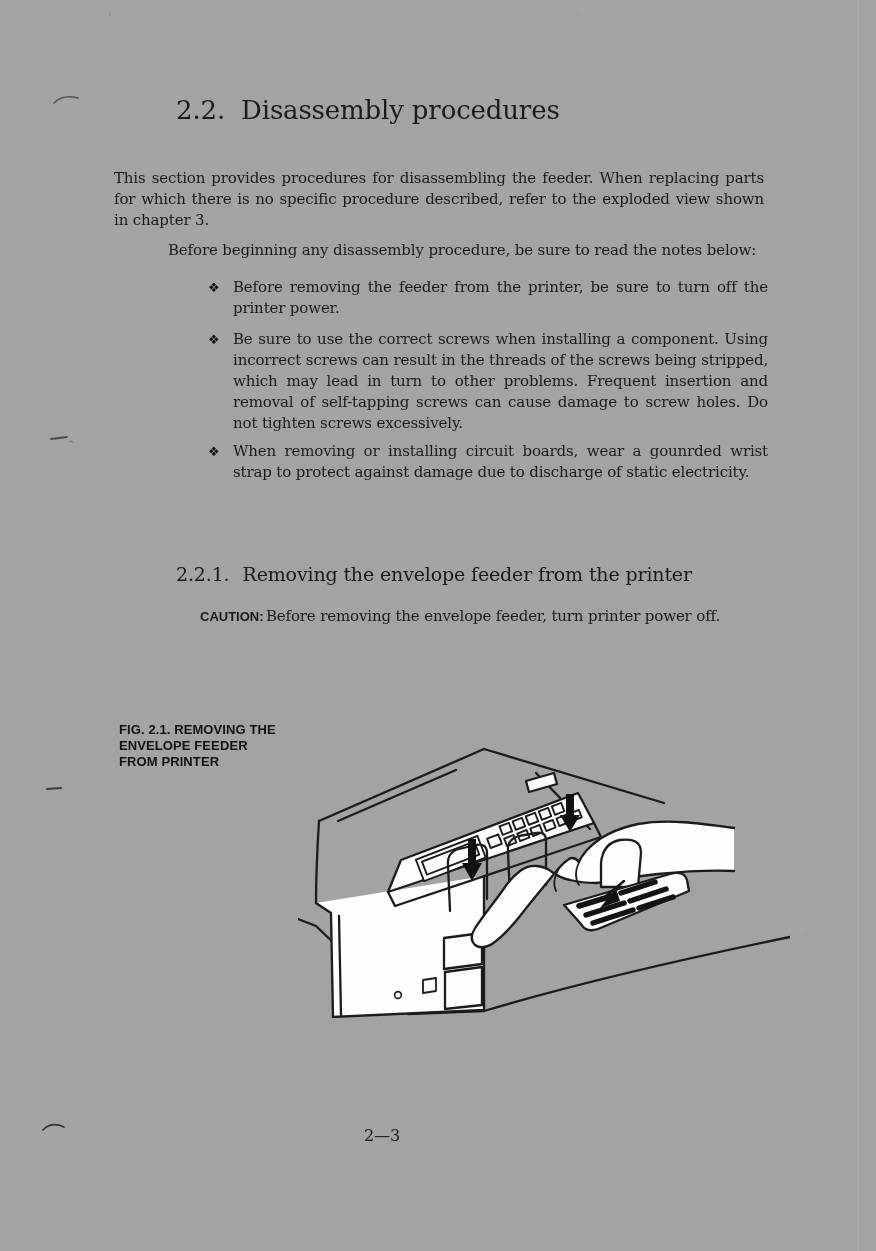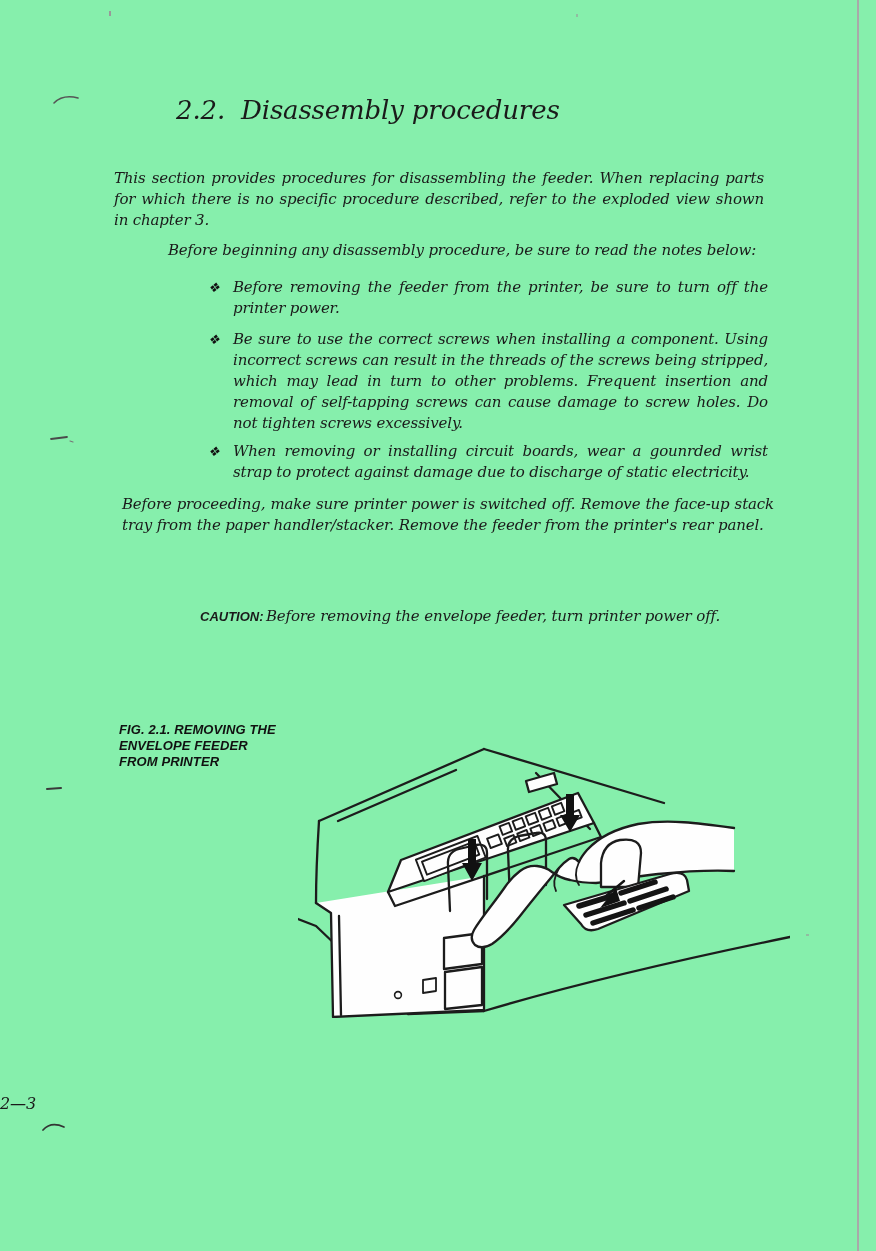--- a/index.html
+++ b/index.html
@@ -1,33 +1,32 @@
 <!DOCTYPE html>
 <html><head>
 <meta charset="utf-8">
 <style>
   html,body{margin:0;padding:0;background:#ffffff;}
   .page{
-    position:relative;width:876px;height:1251px;background:#86efac;
+    position:relative;width:876px;height:1251px;background:#a3a3a3;
     font-family:"DejaVu Serif", serif;color:#1a1a1a;overflow:hidden;
     letter-spacing:-0.15px;
-    font-style:italic;
   }
   .abs{position:absolute;}
   .body-text{font-size:15px;line-height:21px;text-align:justify;}
   .h1{font-size:26px;font-weight:500;white-space:nowrap;}
   .h1 .num{margin-right:16px;}
   .h2{font-size:19px;font-weight:500;white-space:nowrap;}
   .h2 .num{margin-right:13px;}
   .note{display:flex;width:560px;}
   .note .bullet{flex:0 0 25px;font-size:13px;line-height:21px;color:#111;}
   .note .ntext{flex:1;font-size:15px;line-height:21px;text-align:justify;}
   .caution-label{font-family:"Liberation Sans", sans-serif;font-weight:bold;font-size:13px;letter-spacing:0;}
   .fig-caption{font-family:"Liberation Sans", sans-serif;font-weight:bold;font-size:13px;line-height:16px;letter-spacing:0.1px;color:#111;}
-  .pagenum{width:764px;text-align:left;font-size:16px;}
+  .pagenum{width:764px;text-align:center;font-size:16px;margin-top:32px;}
   .scan-line{width:2px;background:#a9a9a9;}
   .speck{background:#999;}
   svg{display:block;}
 </style>
 </head>
 <body>
 
 <div class="page">
 
   <div class="abs scan-line" style="left:857px;top:0;height:1251px;"></div>
@@ -63,22 +62,24 @@
   </div>
   <div class="abs note" style="left:208px;top:329px;">
     <span class="bullet">❖</span>
     <span class="ntext">Be sure to use the correct screws when installing a component. Using incorrect screws can result in the threads of the screws being stripped, which may lead in turn to other problems. Frequent insertion and removal of self-tapping screws can cause damage to screw holes. Do not tighten screws excessively.</span>
   </div>
   <div class="abs note" style="left:208px;top:441px;">
     <span class="bullet">❖</span>
     <span class="ntext">When removing or installing circuit boards, wear a gounrded wrist strap to protect against damage due to discharge of static electricity.</span>
   </div>
 
-  <div class="abs body-text" style="left:122px;top:494px;width:652px;">Before proceeding, make sure printer power is switched off. Remove the face-up stack tray from the paper handler/stacker. Remove the feeder from the printer's rear panel.</div>
 
+  <div class="abs h2" style="left:176px;top:563px;">
+    <span class="num">2.2.1.</span><span>Removing the envelope feeder from the printer</span>
+  </div>
 
   <div class="abs caution-label" style="left:152px;top:609px;margin-left:48px;">CAUTION:</div>
   <div class="abs body-text" style="left:233px;top:606px;width:520px;text-align:center;">Before removing the envelope feeder, turn printer power off.</div>
 
 
   <div class="abs fig-caption" style="left:119px;top:722px;width:190px;">
     <div>FIG. 2.1. REMOVING THE</div>
     <div>ENVELOPE FEEDER</div>
     <div>FROM PRINTER</div>
   </div>

